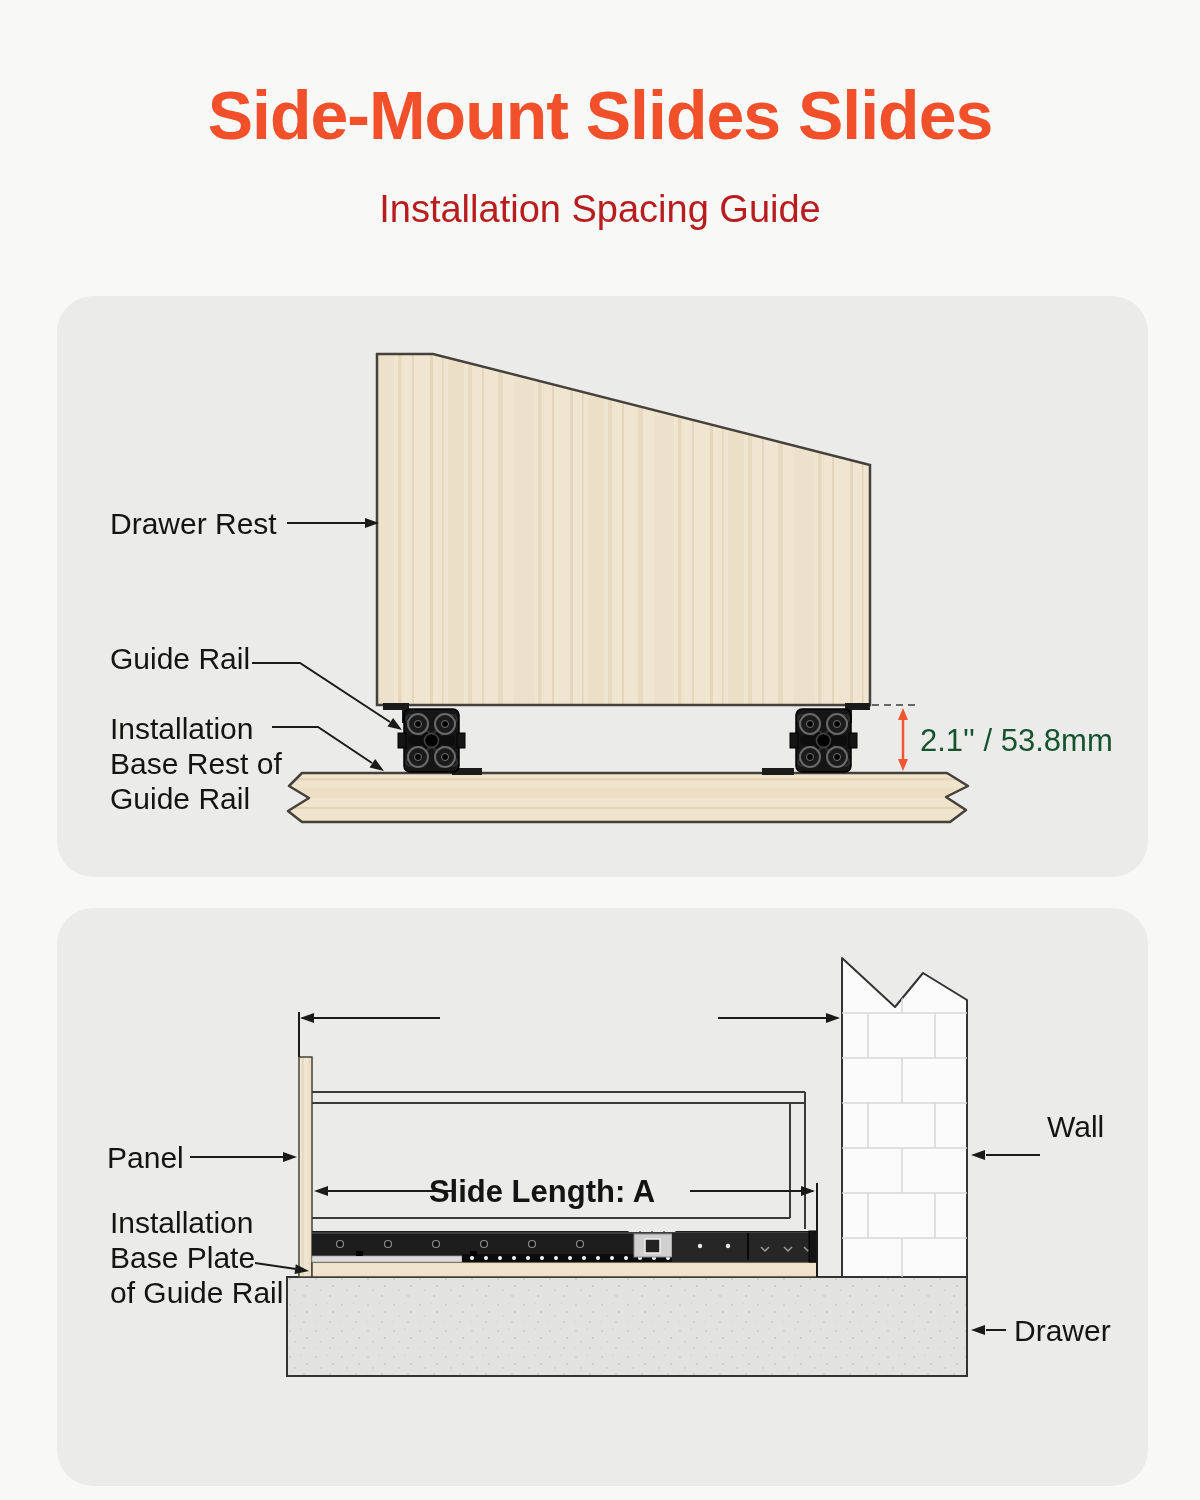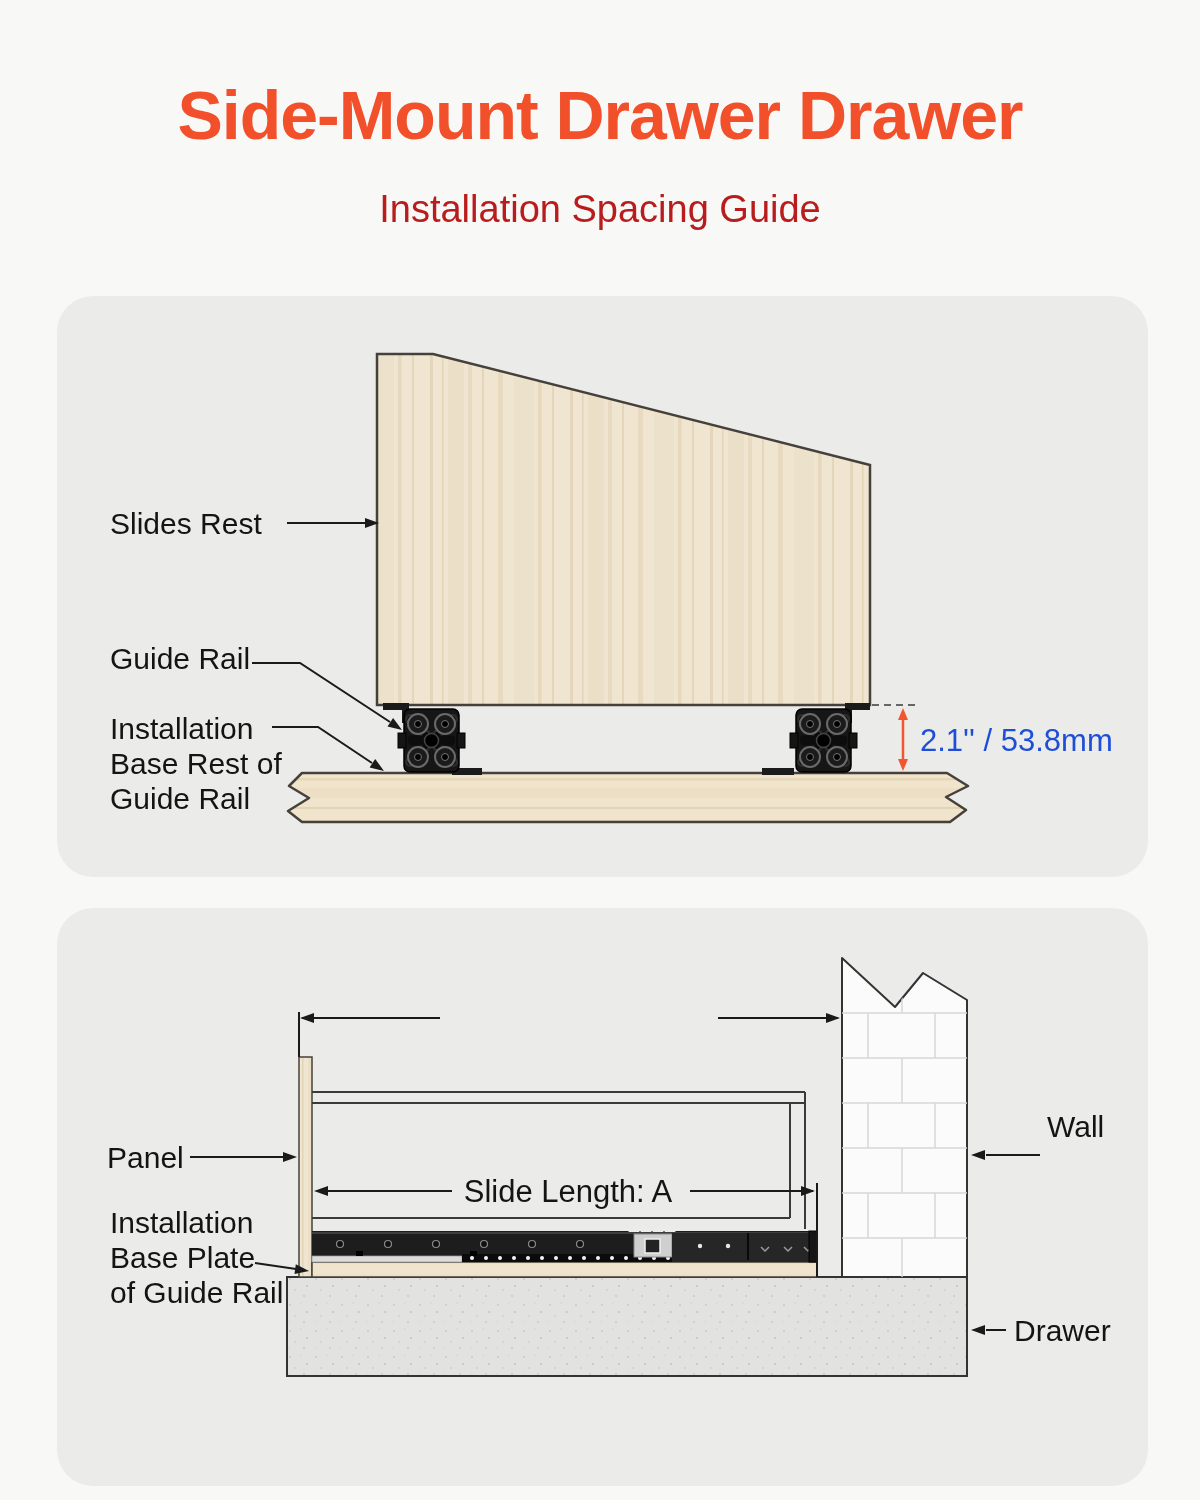--- a/index.html
+++ b/index.html
@@ -7,31 +7,31 @@
         font-family:"Liberation Sans",sans-serif;}
   .panel{position:absolute;left:57px;width:1091px;background:#EBEBEA;border-radius:36px;}
   .panel.top{top:296px;height:581px;}
   .panel.bottom{top:908px;height:578px;}
   .gfx{position:absolute;left:0;top:0;z-index:2;}
   .txt{position:absolute;z-index:3;color:#141414;font-size:30px;line-height:35px;white-space:nowrap;}
   .title{position:absolute;z-index:3;left:0;right:0;top:76px;text-align:center;
          font-size:68px;font-weight:bold;letter-spacing:-1px;color:#F1502A;}
   .subtitle{position:absolute;z-index:3;left:0;right:0;top:188px;text-align:center;
             font-size:38px;color:#b91c1c;}
-  .measure{color:#1d4ed8;font-size:31px;}
+  .measure{color:#14532d;font-size:31px;}
   .dim{font-size:31px;transform:translateX(-50%);}
   .center-y{transform:translateY(-50%);}
   .dim.center-y{transform:translate(-50%,-50%);}
 </style>
 </head>
 <body>
 
 <div class="page">
 
-  <div class="title">Side-Mount Drawer Drawer</div>
+  <div class="title">Side-Mount Slides Slides</div>
   <div class="subtitle">Installation Spacing Guide</div>
 
   <div class="panel top"></div>
   <div class="panel bottom"></div>
 
   <svg class="gfx" width="1200" height="1500" viewBox="0 0 1200 1500">
     <defs>
       <pattern id="woodV" width="140" height="520" patternUnits="userSpaceOnUse">
         <rect width="140" height="520" fill="#EFE5D0"></rect>
         <rect x="28" width="16" height="520" fill="#E7DABF" opacity="0.55"></rect>
@@ -244,30 +244,30 @@
         <line x1="986" y1="1155" x2="1040" y2="1155"></line>
         <polygon points="971,1155 985,1150 985,1160" stroke="none"></polygon>
       </g>
       <g>
         <line x1="986" y1="1330" x2="1006" y2="1330"></line>
         <polygon points="971,1330 985,1325 985,1335" stroke="none"></polygon>
       </g>
     </g>
   </svg>
 
-  <div class="txt center-y" style="left:110px;top:523px;">Slides Rest</div>
+  <div class="txt center-y" style="left:110px;top:523px;">Drawer Rest</div>
   <div class="txt center-y" style="left:110px;top:658px;">Guide Rail</div>
   <div class="txt" style="left:110px;top:711px;">
     <div>Installation</div>
     <div>Base Rest of</div>
     <div>Guide Rail</div>
   </div>
   <div class="txt measure center-y" style="left:920px;top:740px;">2.1'' / 53.8mm</div>
 
-  <div class="txt dim center-y" style="left:568px;top:1191px;">Slide Length: A</div>
+  <div class="txt dim center-y" style="left:542px;top:1191px;font-weight:bold;">Slide Length: A</div>
   <div class="txt center-y" style="left:107px;top:1157px;">Panel</div>
   <div class="txt" style="left:110px;top:1205px;">
     <div>Installation</div>
     <div>Base Plate</div>
     <div>of Guide Rail</div>
   </div>
   <div class="txt center-y" style="left:1047px;top:1126px;">Wall</div>
   <div class="txt center-y" style="left:1014px;top:1330px;">Drawer</div>
 
 </div>

